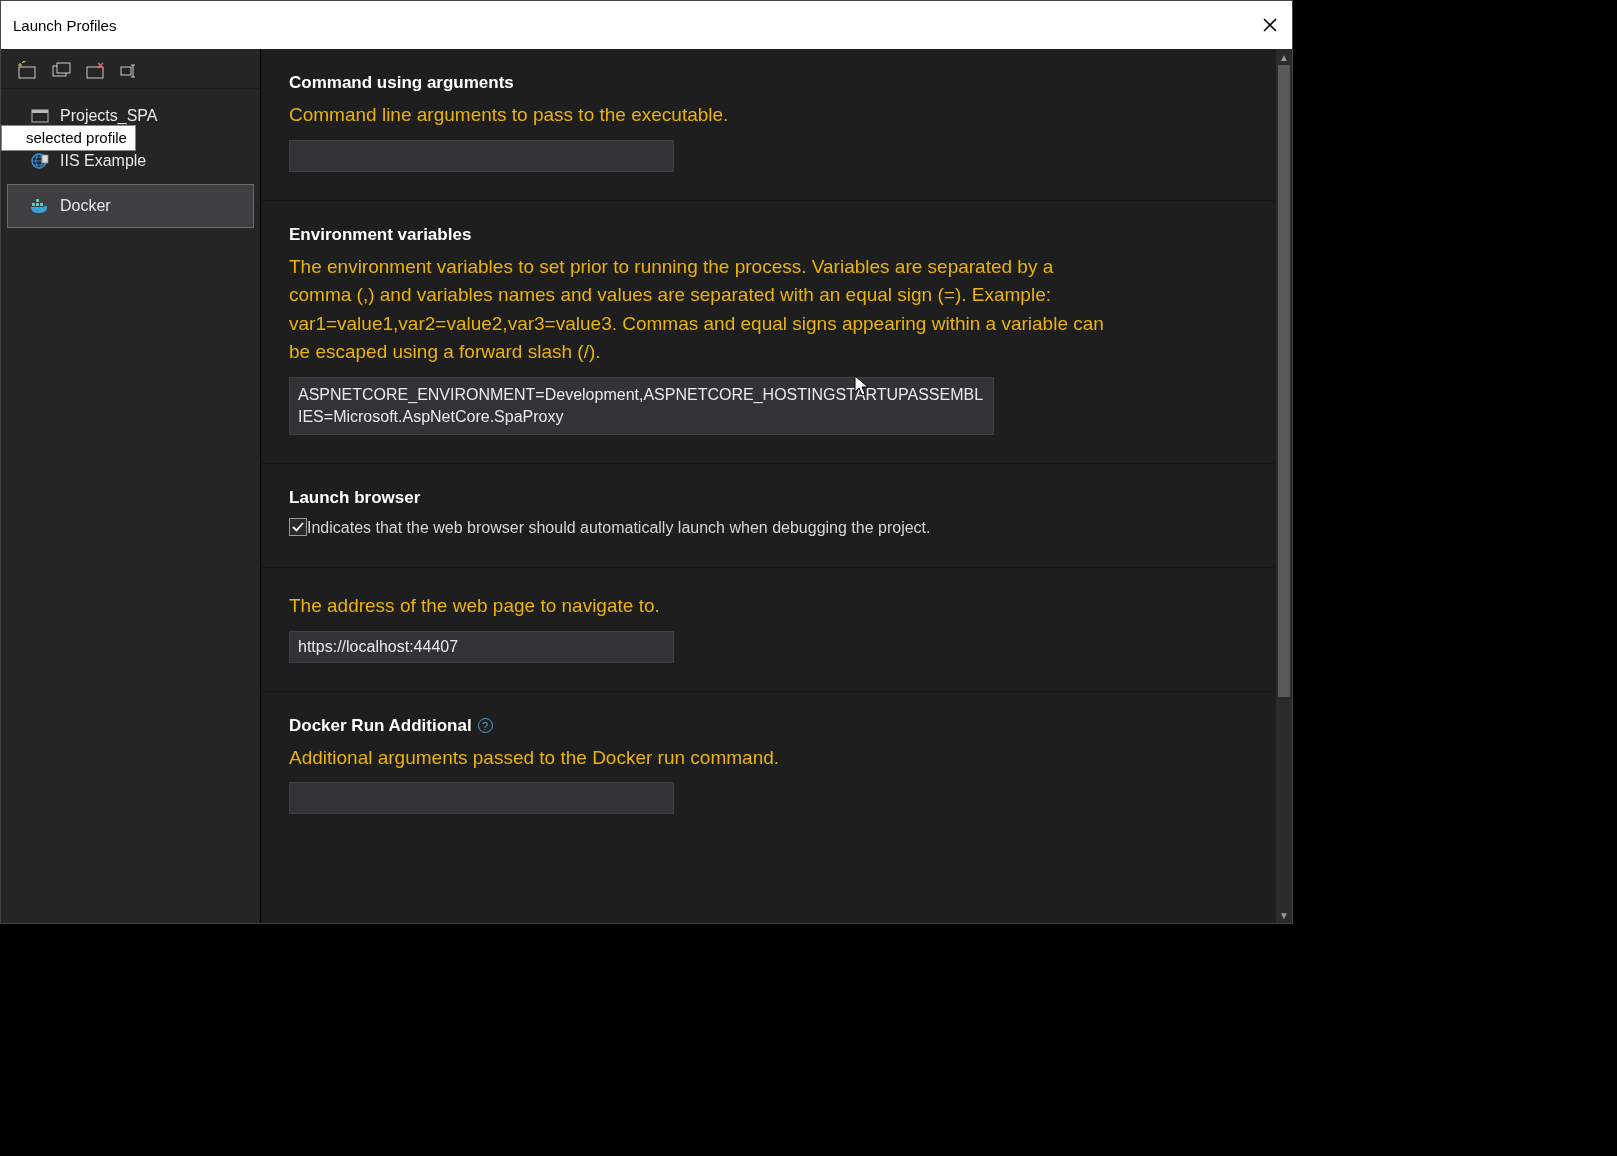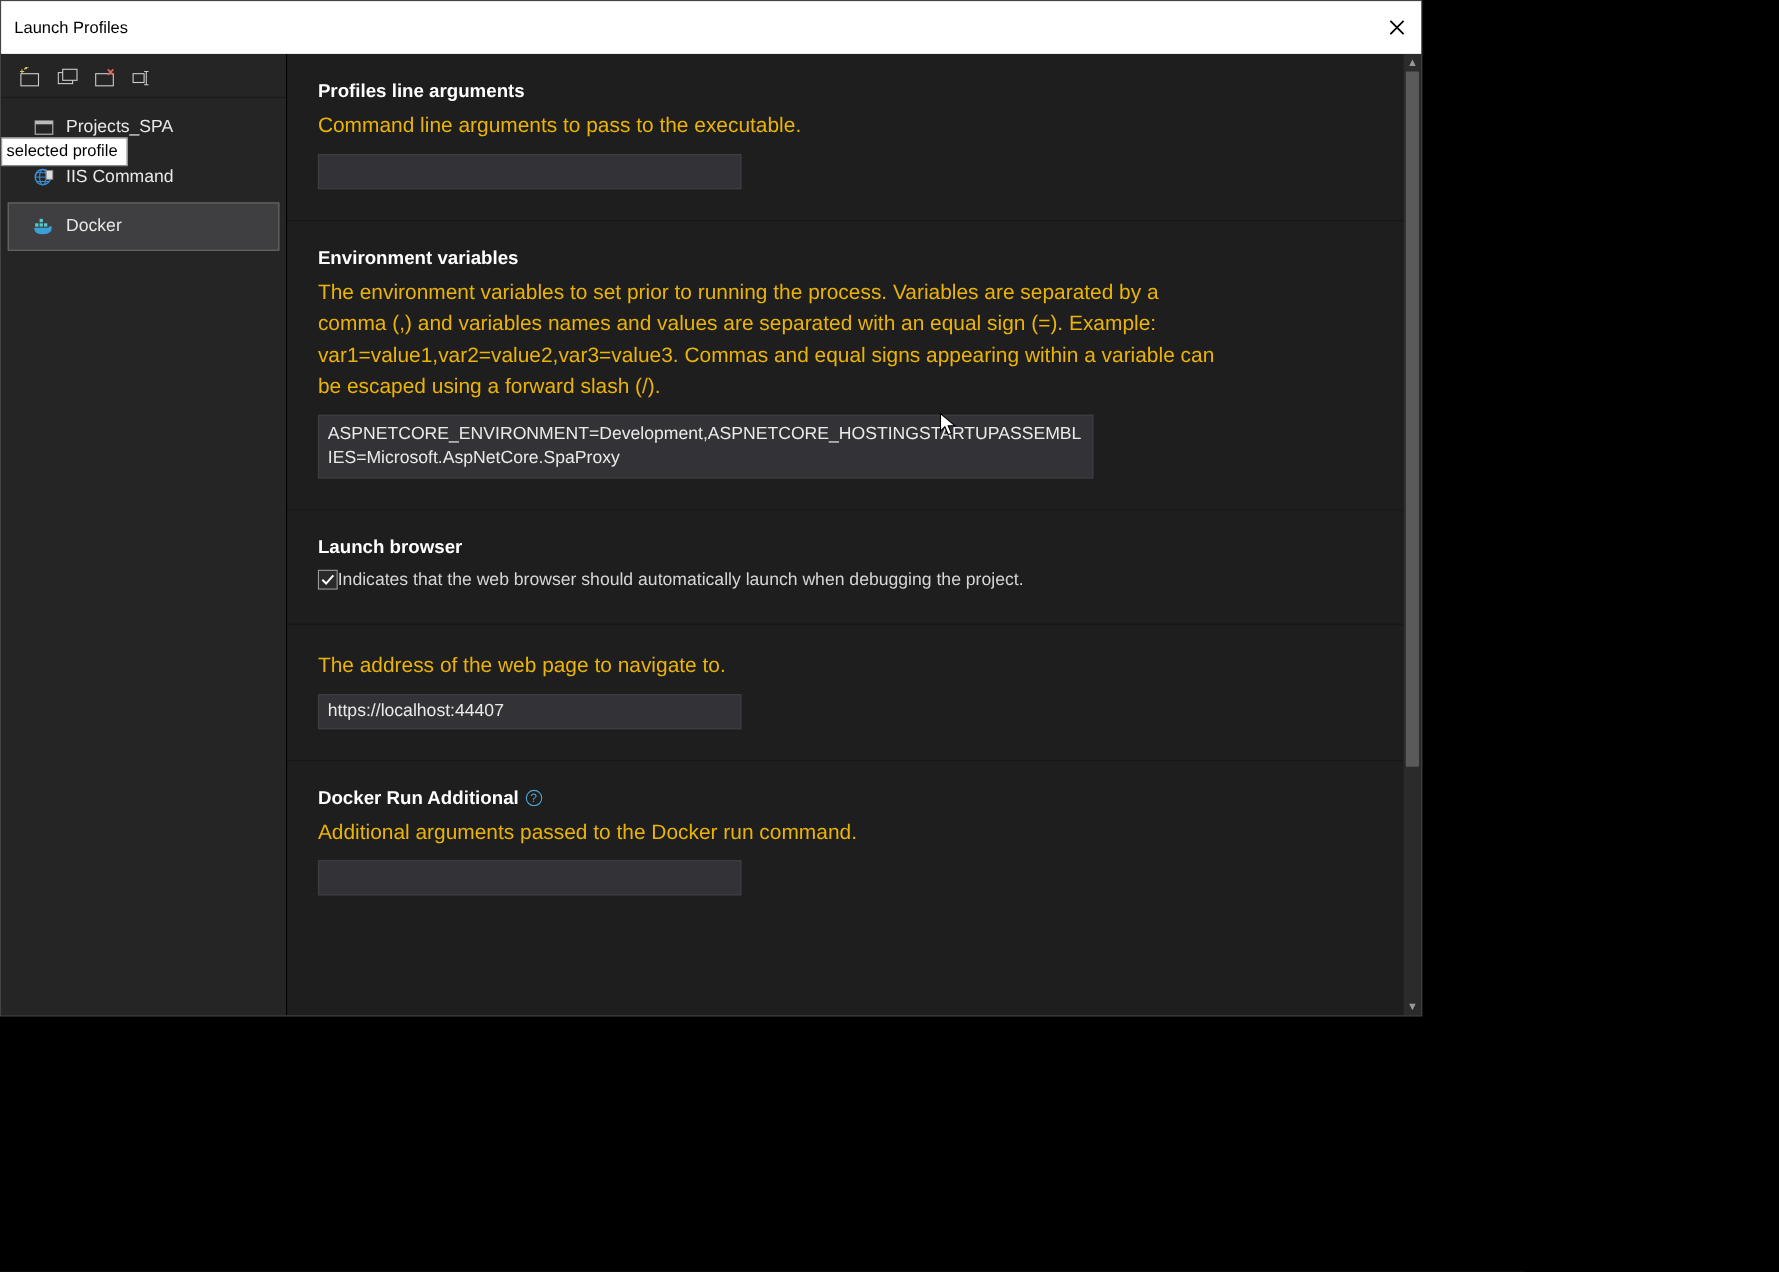--- a/index.html
+++ b/index.html
@@ -90,21 +90,21 @@
     width: 20px; height: 20px;
     display: flex; align-items: center; justify-content: center;
   }
   .tooltip {
     position: absolute;
     left: 0px;
     top: 76px;
     background: #fff;
     color: #000;
     border: 1px solid #888;
-    padding: 3px 8px 4px 4px;
+    padding: 3px 8px 4px 24px;
     font-size: 15px;
     z-index: 50;
   }
   .content-wrap {
     flex: 1;
     position: relative;
     display: flex;
     overflow: hidden;
   }
   .content {
@@ -265,42 +265,42 @@
         </div>
         <div class="profile-item">
           <span class="picon">
             <svg width="18" height="18" viewBox="0 0 18 18">
                 <circle cx="8" cy="9" r="7" stroke="#3a8fd4" fill="none" stroke-width="1.4"></circle>
                 <ellipse cx="8" cy="9" rx="3" ry="7" stroke="#3a8fd4" fill="none"></ellipse>
                 <path d="M1 9 H15 M2 5 H14 M2 13 H14" stroke="#3a8fd4" stroke-width="0.9"></path>
                 <rect x="11" y="3" width="6" height="8" fill="#ddd" stroke="#888" stroke-width="0.8"></rect>
               </svg>
           </span>
-          <span>IIS Command</span>
+          <span>IIS Example</span>
         </div>
         <div class="profile-item selected">
           <span class="picon">
             <svg width="20" height="18" viewBox="0 0 20 18">
                 <rect x="2" y="6" width="3" height="3" fill="#5cc"></rect>
                 <rect x="6" y="6" width="3" height="3" fill="#5cc"></rect>
                 <rect x="10" y="6" width="3" height="3" fill="#5cc"></rect>
                 <rect x="6" y="2" width="3" height="3" fill="#5cc"></rect>
                 <path d="M1 10 Q1 16 9 16 Q18 16 17 9 Q15 8 14 10 L1 10 Z" fill="#3aa0d8"></path>
               </svg>
           </span>
           <span>Docker</span>
         </div>
       </div>
     </div>
 
     <div class="content-wrap">
       <div class="content">
 
         <div class="section">
-          <h3>Profiles line arguments</h3>
+          <h3>Command using arguments</h3>
           <div class="desc">Command line arguments to pass to the executable.</div>
           <div class="input"></div>
         </div>
 
         <div class="section">
           <h3>Environment variables</h3>
           <div class="desc">The environment variables to set prior to running the process. Variables are separated by a comma (,) and variables names and values are separated with an equal sign (=). Example: var1=value1,var2=value2,var3=value3. Commas and equal signs appearing within a variable can be escaped using a forward slash (/).</div>
           <div class="input wide">ASPNETCORE_ENVIRONMENT=Development,ASPNETCORE_HOSTINGSTARTUPASSEMBLIES=Microsoft.AspNetCore.SpaProxy</div>
         </div>
 

